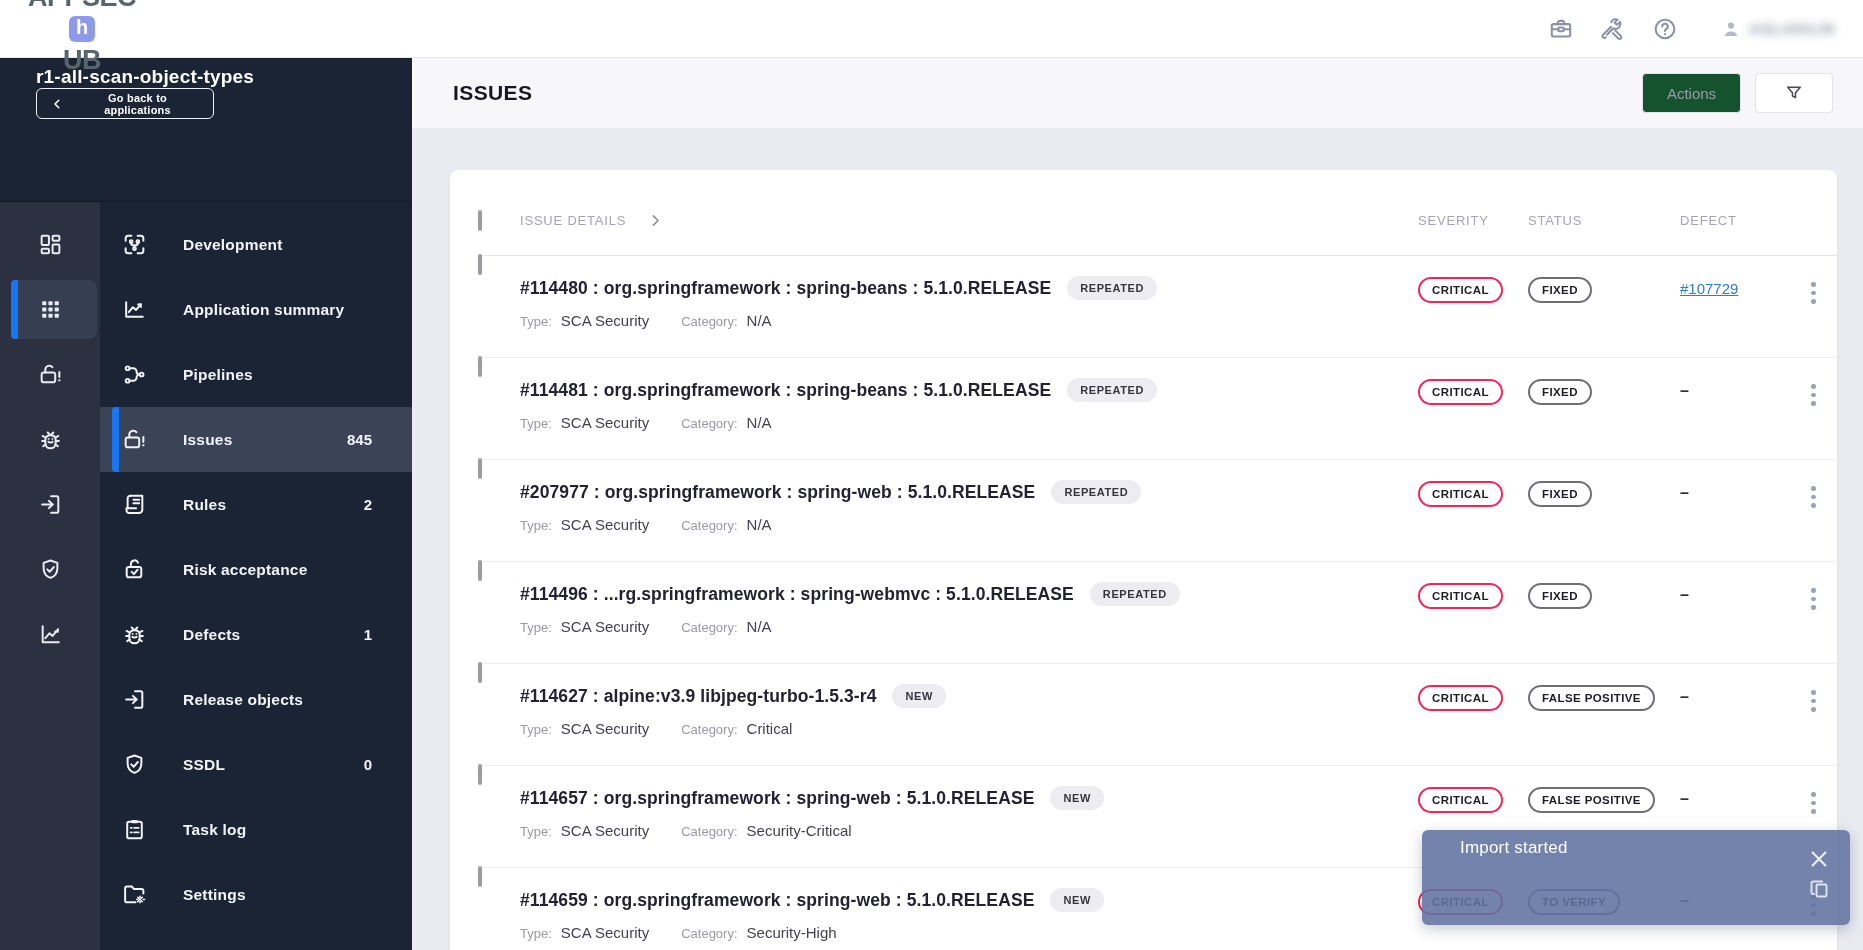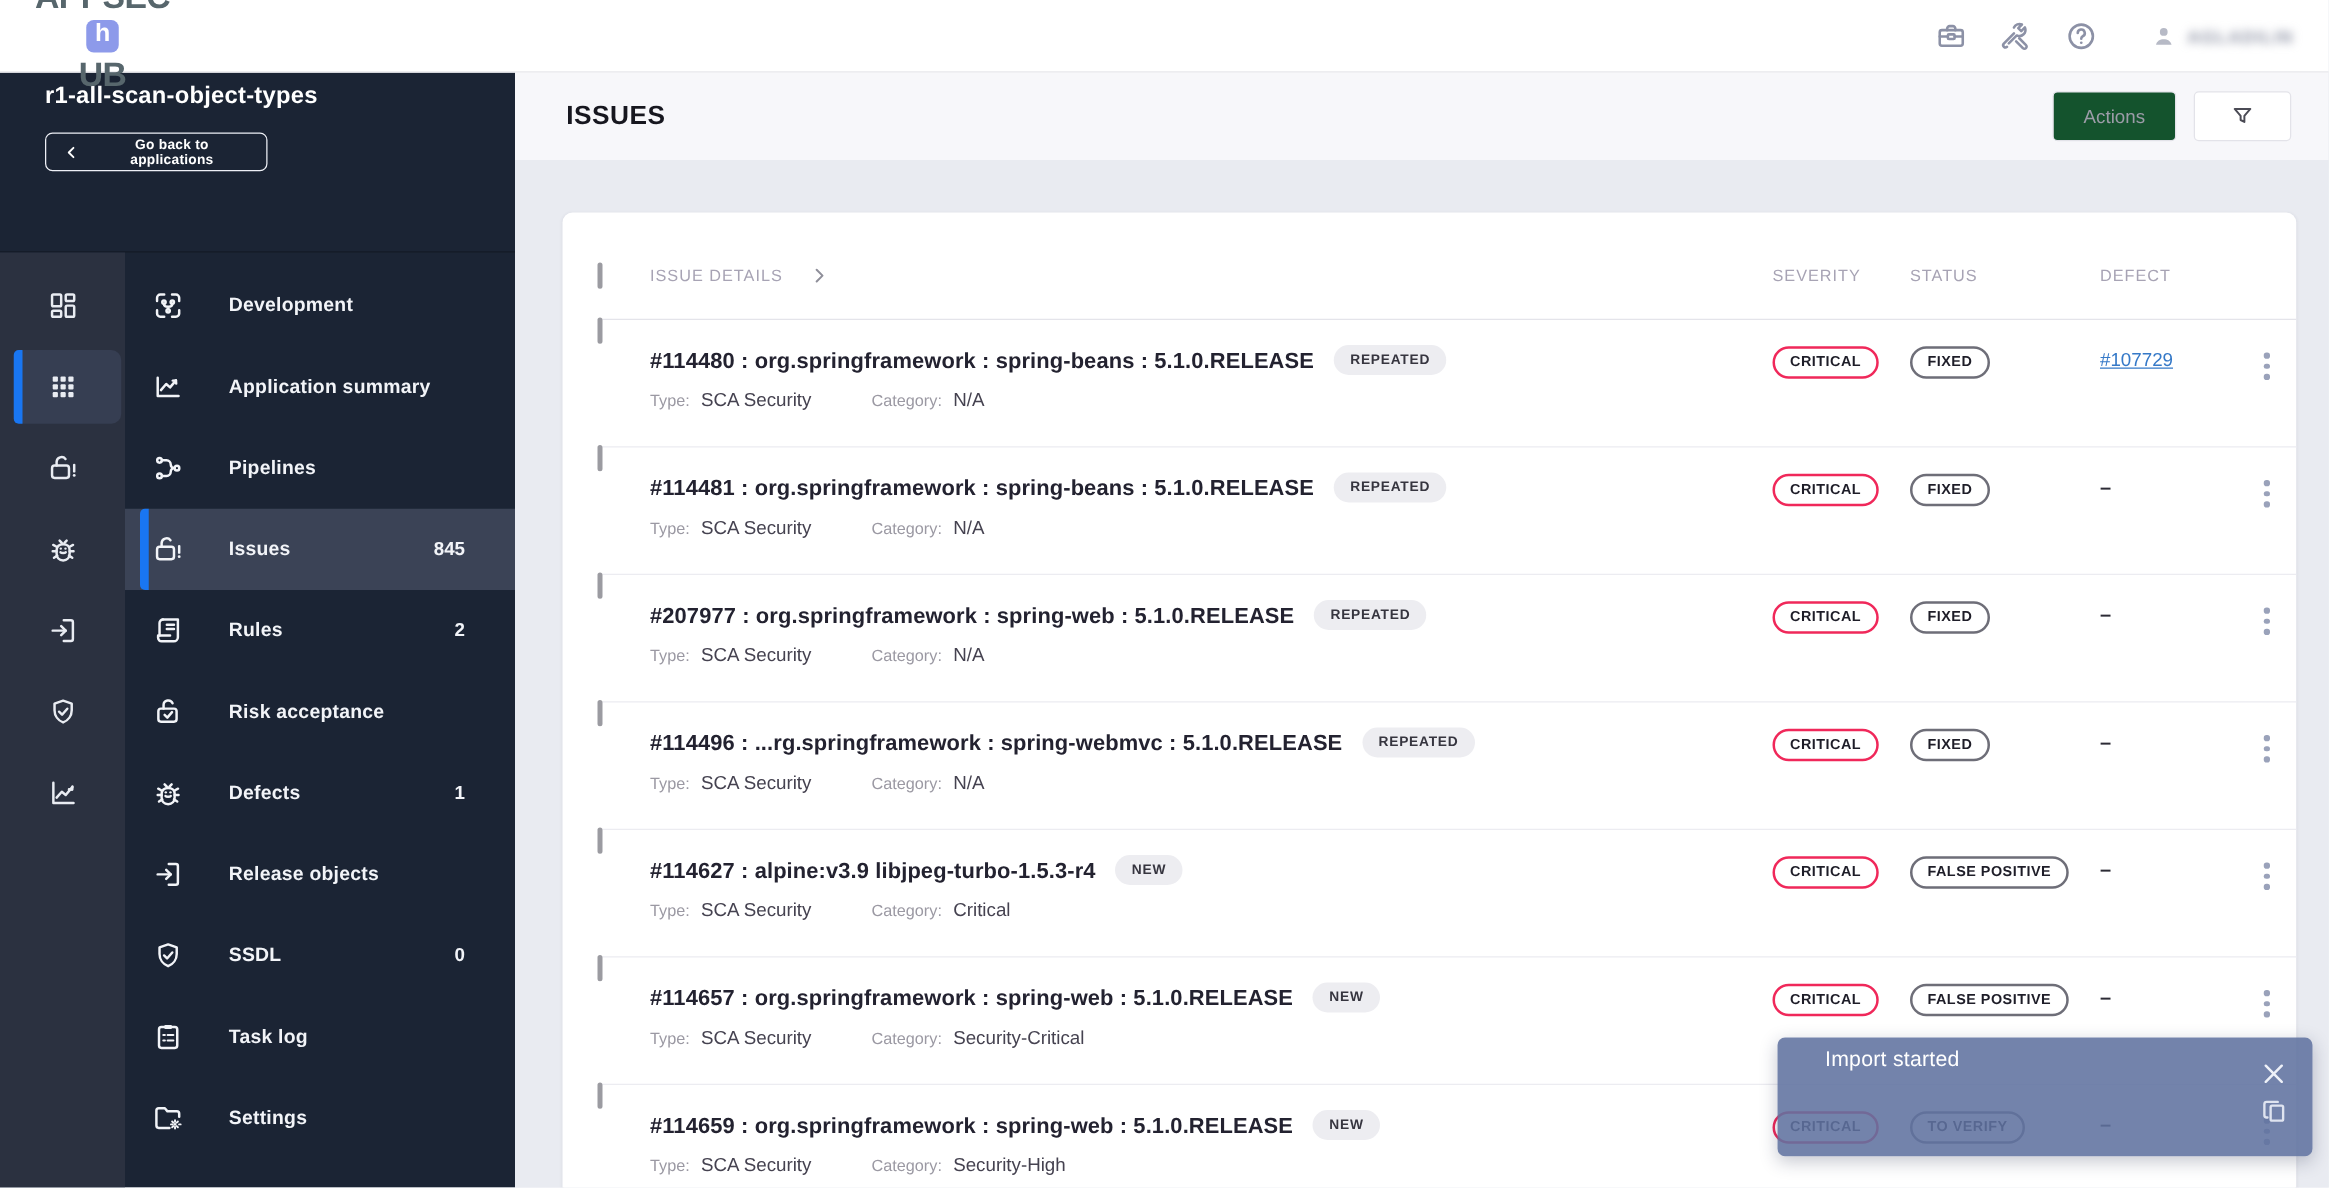--- a/index.html
+++ b/index.html
@@ -20,21 +20,21 @@
   .hicon svg { width:100%; height:100%; }
   .user-chip { display:flex; align-items:center; gap:8px; margin-left:16px; }
   .user-chip .uicon { width:22px; height:22px; color:#b7bac6; }
   .user-name { font-size:14px; font-weight:bold; color:#8d92a4; filter:blur(4px); letter-spacing:1px; }
 
   
   .sidebar { position:absolute; left:0; top:58px; width:412px; height:892px;
     background:var(--sidebar-bg,#1b2434); z-index:4; }
   .project-block { height:144px; padding:8px 0 0 36px; border-bottom:1px solid rgba(0,0,0,.28); }
   .project-title { color:#fff; font-size:19px; font-weight:bold; letter-spacing:.2px; }
-  .back-btn { margin-top:18px; height:31px; width:178px; display:flex; align-items:center; gap:13px;
+  .back-btn { height:31px; width:178px; display:flex; align-items:center; gap:13px;
     border:1px solid #eef0f6; border-radius:6px; background:transparent; color:#fff; cursor:pointer;
     padding:0 14px; font-size:11px; font-weight:bold; letter-spacing:.2px; font-family:inherit; }
   .back-btn svg { width:12px; height:12px; flex:none; }
   .sidebar-body { display:flex; height:748px; }
   .rail { width:100px; background:#2b3140; padding-top:10px; }
   .rail-item { position:relative; height:65px; display:flex; align-items:center; justify-content:center;
     color:#e9ecf2; cursor:pointer; }
   .rail-item svg { width:25px; height:25px; }
   .rail-item.active::before { content:""; position:absolute; left:11px; top:3px; bottom:3px; right:3px;
     background:#363e52; border-radius:8px; }
@@ -80,21 +80,21 @@
   .thead .checkbox { margin-top:0; }
   .row .checkbox { margin-top:24px; }
   .cell-details { padding-top:20px; }
   .title-line { display:flex; align-items:center; }
   .issue-title { font-size:17.5px; font-weight:bold; color:#232230; letter-spacing:.1px; cursor:pointer; }
   .badge { margin-left:16px; height:24px; display:flex; align-items:center; padding:0 13px;
     background:#ededf1; border-radius:12px; font-size:11px; font-weight:bold; letter-spacing:.6px; color:#36353f; }
   .row-chev { margin-left:28px; width:16px; height:16px; color:#9b9ba5; cursor:pointer; }
   .meta-line { margin-top:12px; display:flex; align-items:baseline; font-size:13px; color:#9b99a3; }
   .meta-line .mv { font-size:15px; color:#454250; margin-left:9px; }
-  .meta-line .mlab2 { margin-left:48px; }
+  .meta-line .mlab2 { margin-left:32px; }
   .pill { display:inline-flex; align-items:center; height:26px; padding:0 12px; border-radius:14px;
     border:2px solid #6e6e78; font-size:11.5px; font-weight:bold; letter-spacing:.4px; color:#1e1d28;
     background:#fff; white-space:nowrap; }
   .pill.critical { border-color:var(--critical,#f0285a); }
   .cell-sev, .cell-status { padding-top:21px; }
   .cell-defect { padding-top:24px; font-size:15px; }
   .defect-link { color:var(--link,#3579c8); text-decoration:underline; cursor:pointer; }
   .defect-dash { color:#2c2b35; font-weight:bold; font-size:16px; }
   .cell-kebab { padding-top:24px; display:flex; justify-content:center; }
   .kebab { display:flex; flex-direction:column; gap:4px; cursor:pointer; padding:2px; }

